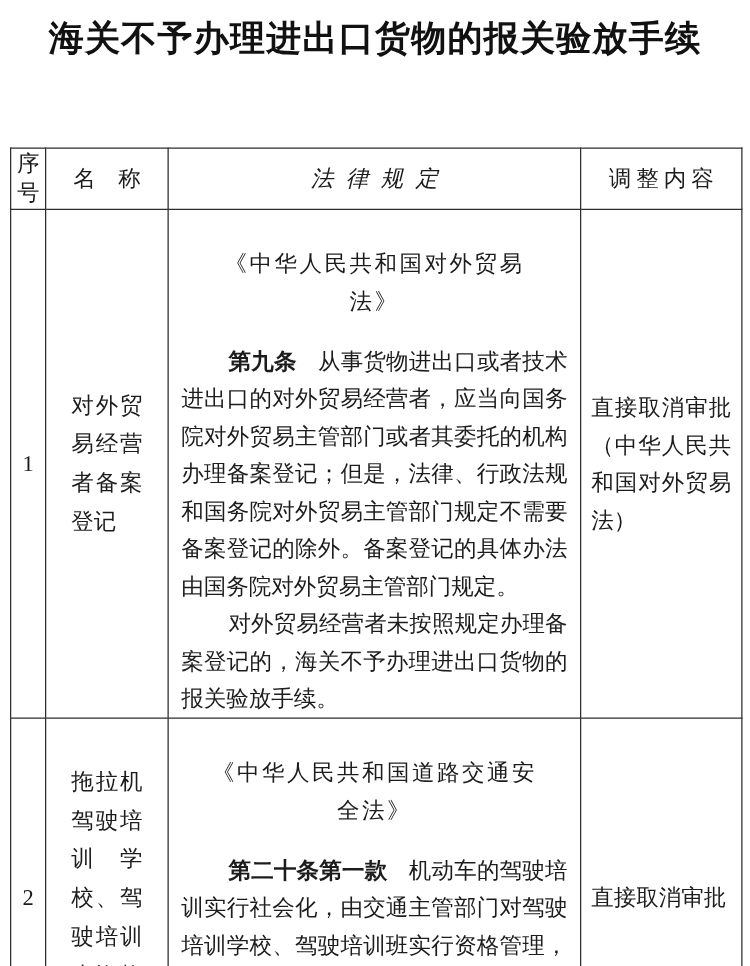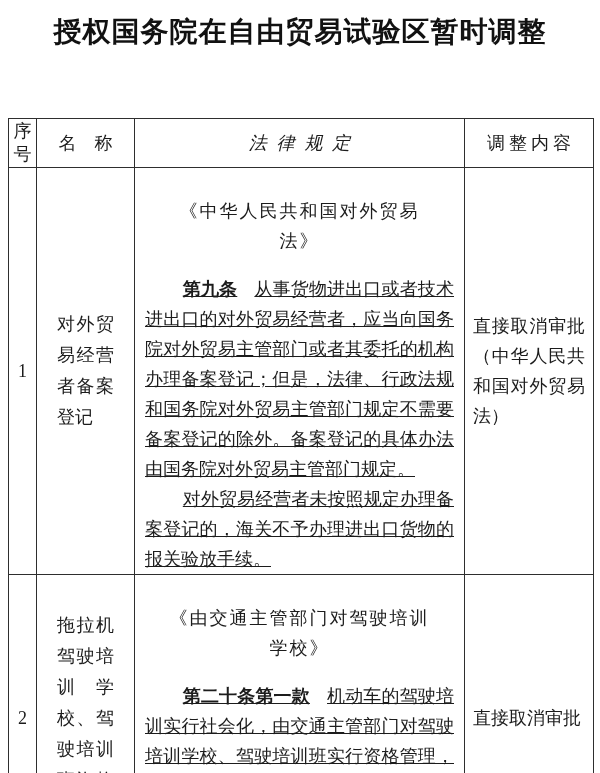--- a/index.html
+++ b/index.html
@@ -82,34 +82,33 @@
   .law-title {
     text-align: center;
     letter-spacing: 2px;
     margin: 18px;
   }
   .law-para {
     margin: 0;
     text-align: justify;
     text-indent: 2.1em;
     word-break: break-all;
-    text-decoration: underline;
   }
   .para-lead {
     font-weight: 700;
   }
   .para-lead:not(:empty) {
     margin-right: 0.95em;
   }
 </style>
 </head>
 <body>
 
 <div class="doc-title">
-  <div>授权国务院在自由贸易试验区暂时调整</div>
+  <div>海关不予办理进出口货物的报关验放手续</div>
 </div>
 
 <table class="catalog">
   <colgroup>
     <col style="width:28px">
     <col style="width:98px">
     <col style="width:330px">
     <col style="width:129px">
   </colgroup>
   <thead>
@@ -132,21 +131,21 @@
         <p class="law-para">
           <b class="para-lead"></b><span>对外贸易经营者未按照规定办理备案登记的，海关不予办理进出口货物的报关验放手续。</span>
         </p>
       </td>
       <td class="adj-cell">直接取消审批（中华人民共和国对外贸易法）</td>
     </tr>
     <tr class="data-row-2">
       <td class="no-cell">2</td>
       <td class="name-cell">拖拉机驾驶培训学校、驾驶培训班资格认定</td>
       <td class="law-cell">
-        <p class="law-title">《由交通主管部门对驾驶培训学校》</p>
+        <p class="law-title">《中华人民共和国道路交通安全法》</p>
         <p class="law-para">
           <b class="para-lead">第二十条第一款</b><span>机动车的驾驶培训实行社会化，由交通主管部门对驾驶培训学校、驾驶培训班实行资格管理，其中专门的拖拉机驾驶培训学校、驾驶培训班由农业（农业机械）主管部门实行资格管理。</span>
         </p>
       </td>
       <td class="adj-cell">直接取消审批</td>
     </tr>
   </tbody>
 </table>
 
 </body></html>

